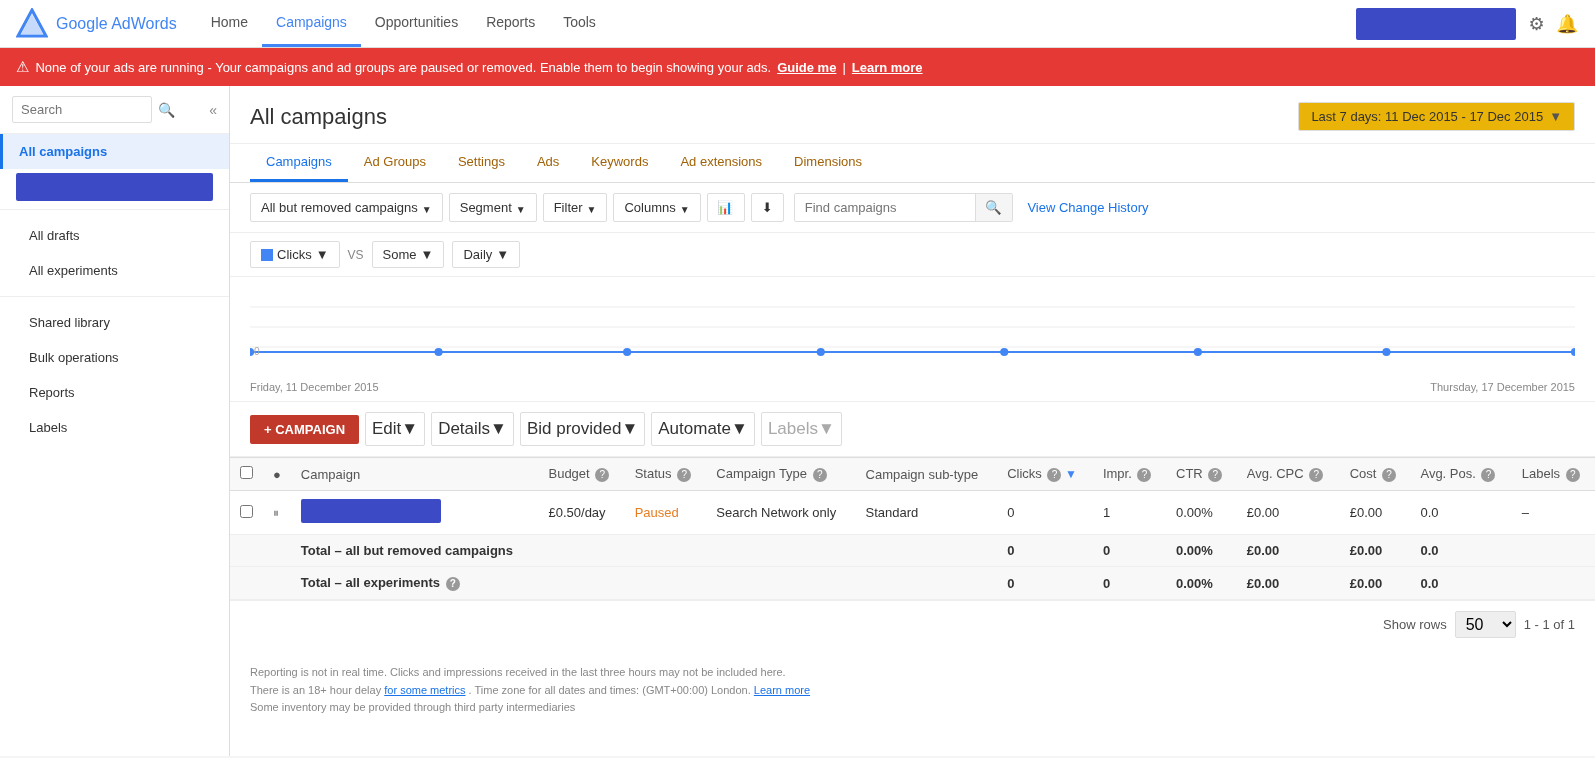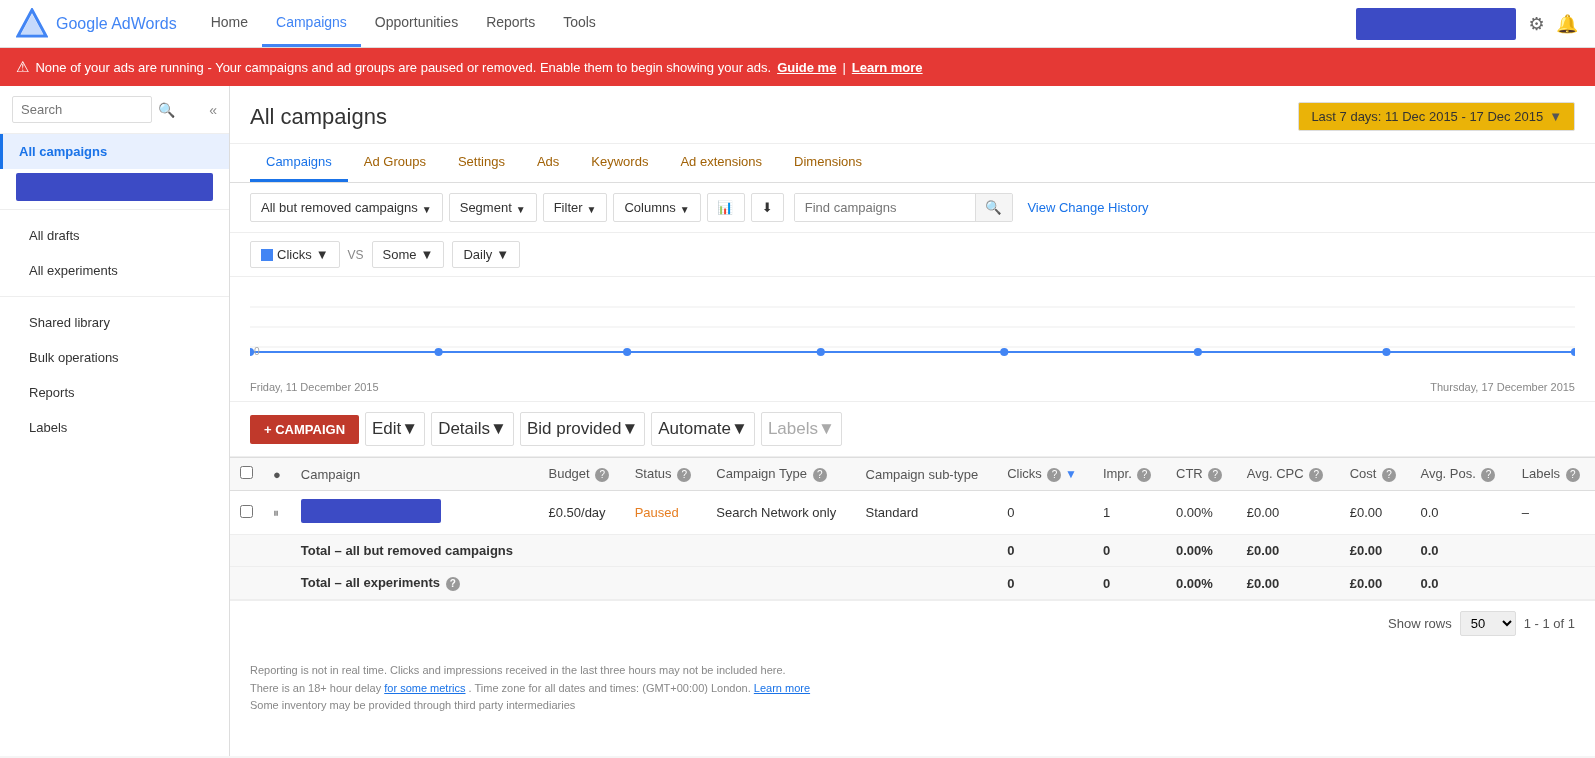--- a/index.html
+++ b/index.html
@@ -383,21 +383,21 @@
       align-items: center;
       padding: 10px 20px;
       font-size: 13px;
       color: #555;
       border-top: 1px solid #eee;
       gap: 8px;
     }
     .rows-select {
       border: 1px solid #ddd;
       padding: 3px 6px;
-      font-size: 13px;
+      font-size: 16px;
       border-radius: 2px;
       cursor: pointer;
     }
 
     
     .footer-notes {
       padding: 16px 20px;
       font-size: 11px;
       color: #888;
       line-height: 1.6;

